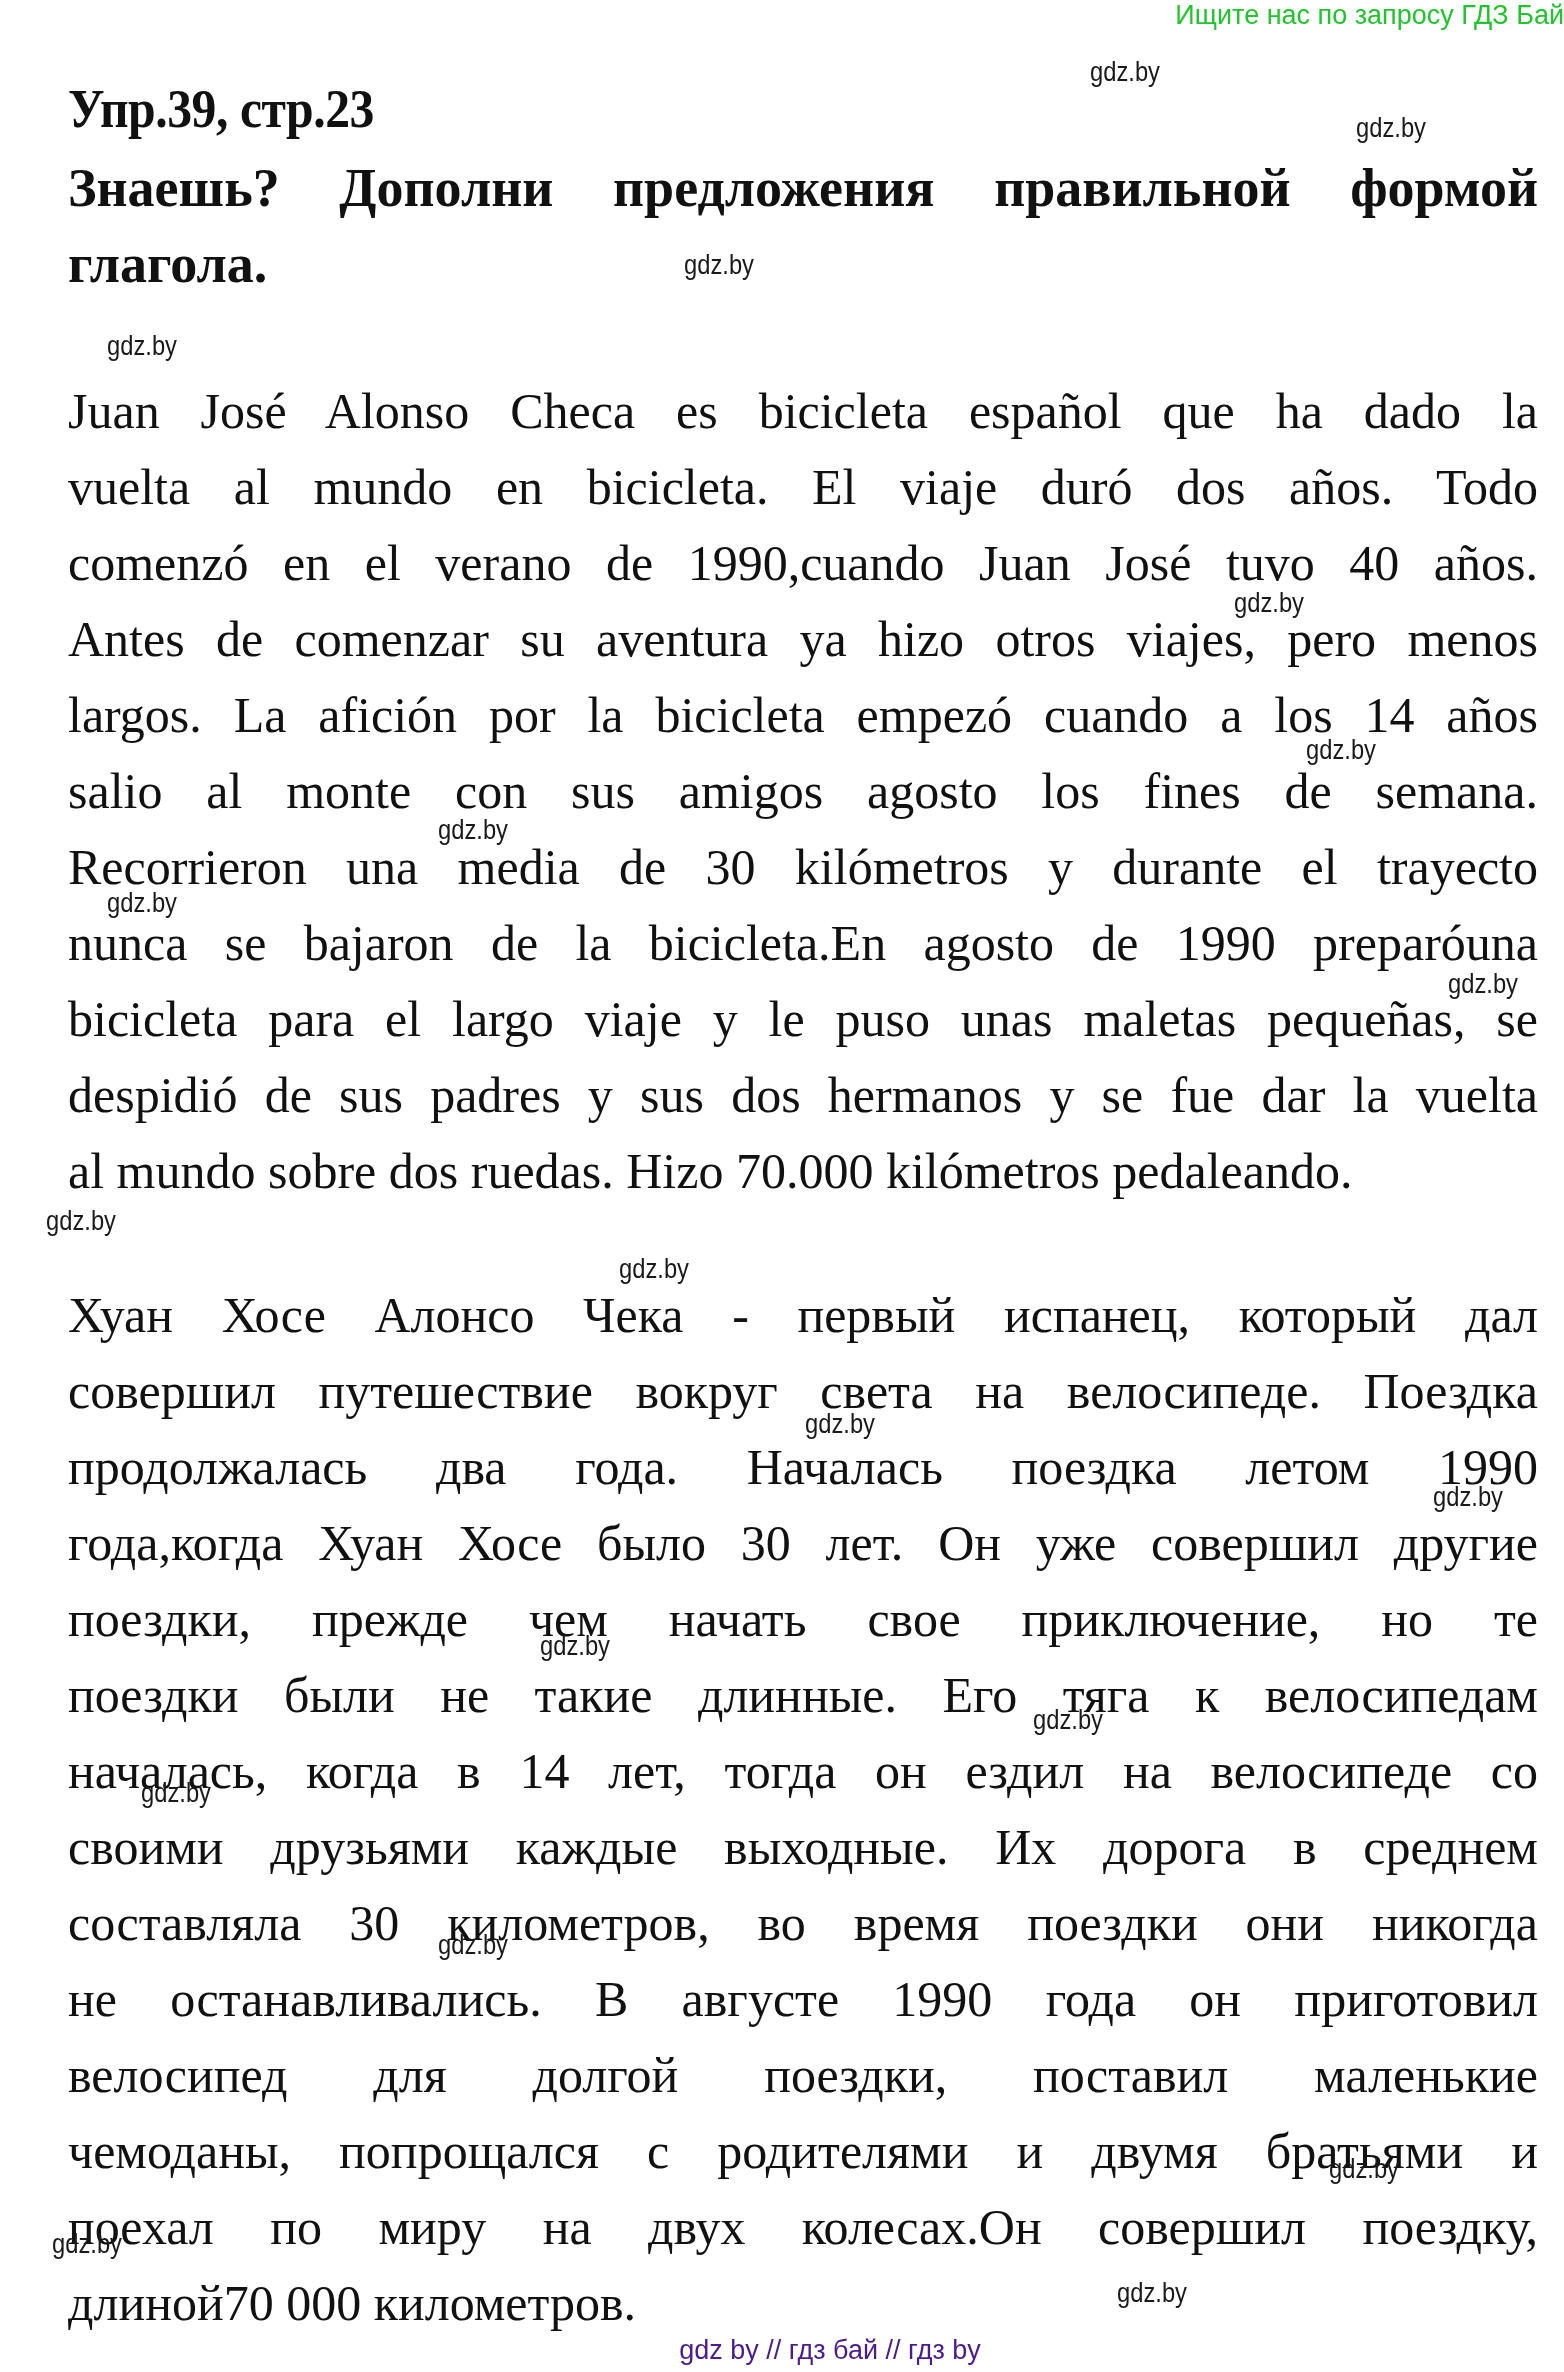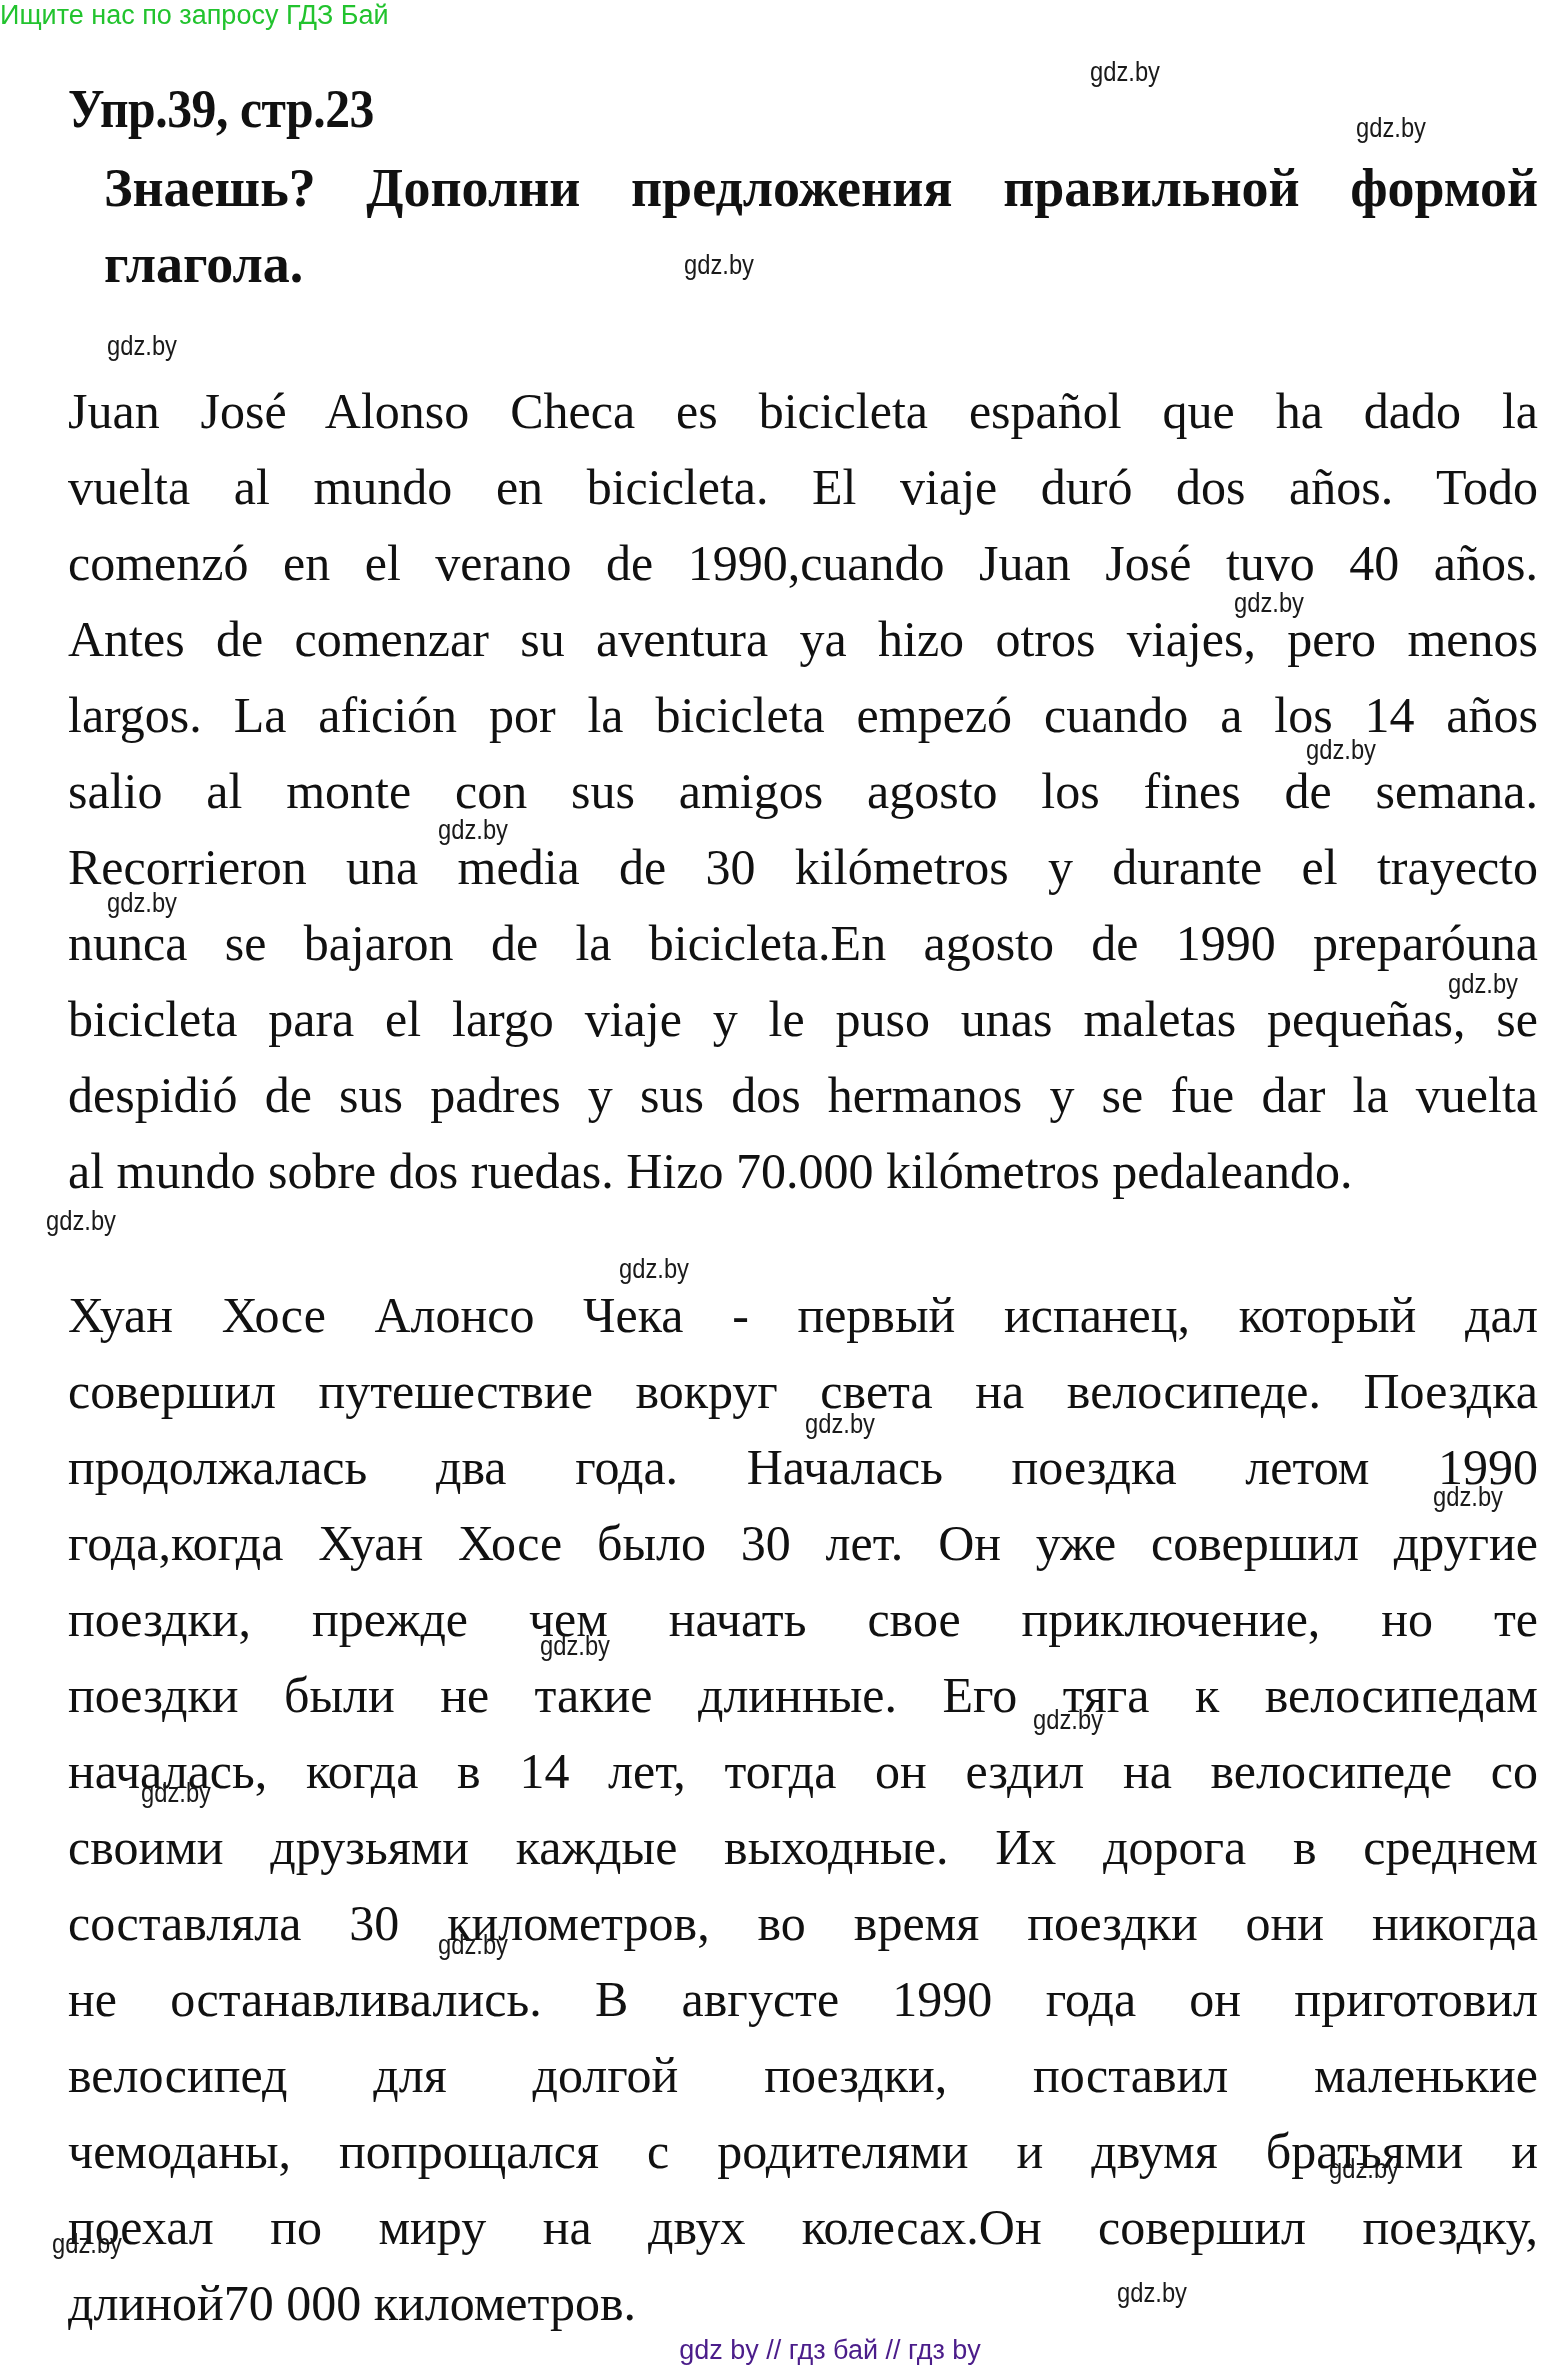--- a/index.html
+++ b/index.html
@@ -13,21 +13,21 @@
       position: relative;
       overflow: hidden;
       font-family: "Liberation Serif", "DejaVu Serif", serif;
       color: #111111;
     }
     .top-banner {
       position: absolute;
       top: 0;
       left: 0;
       width: 1564px;
-      text-align: left;
+      text-align: right;
       font-family: "Liberation Sans", "DejaVu Sans", sans-serif;
       font-size: 27px;
       line-height: 31px;
       color: #22c32e;
     }
     .title {
       position: absolute;
       left: 68px;
       top: 75px;
       font-size: 54px;
@@ -46,21 +46,20 @@
       font-weight: bold;
       line-height: 76px;
       text-align: justify;
       text-align-last: left;
     }
     .heading .line {
       display: block;
       text-align: justify;
       text-align-last: justify;
       white-space: nowrap;
-      margin-left: 36px;
     }
     .heading .line.last {
       text-align-last: left;
     }
     .para {
       position: absolute;
       left: 68px;
       width: 1470px;
       font-size: 50px;
       line-height: 76px;

